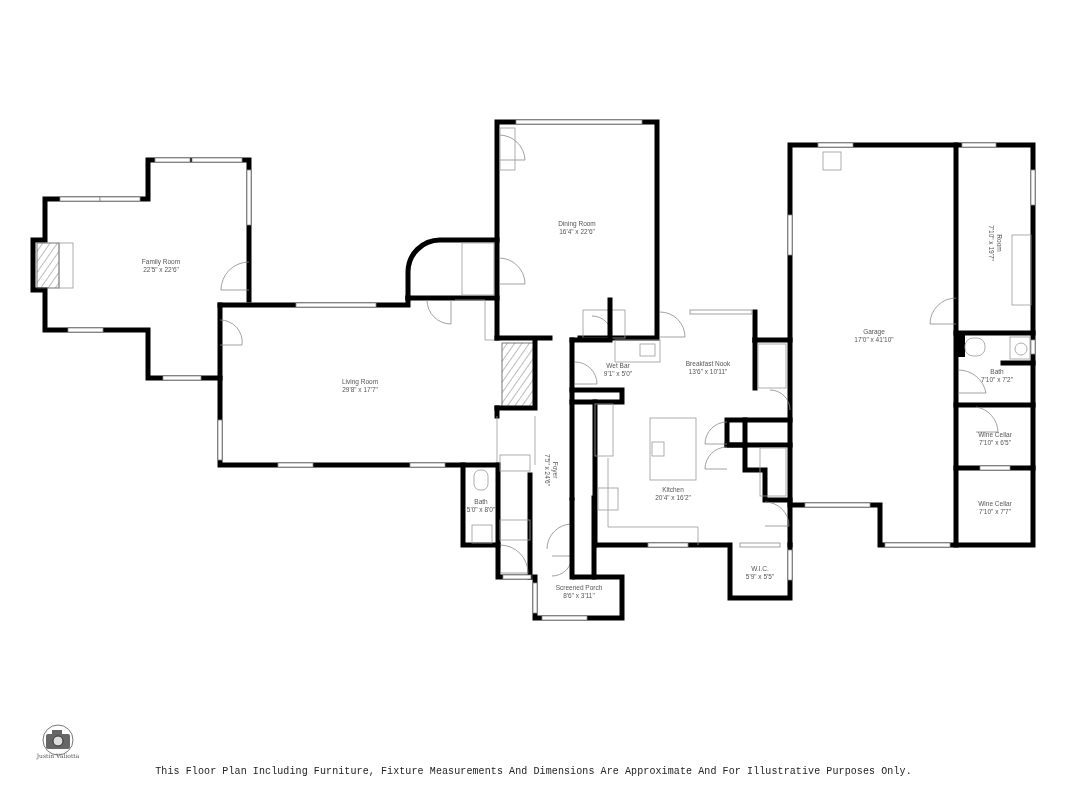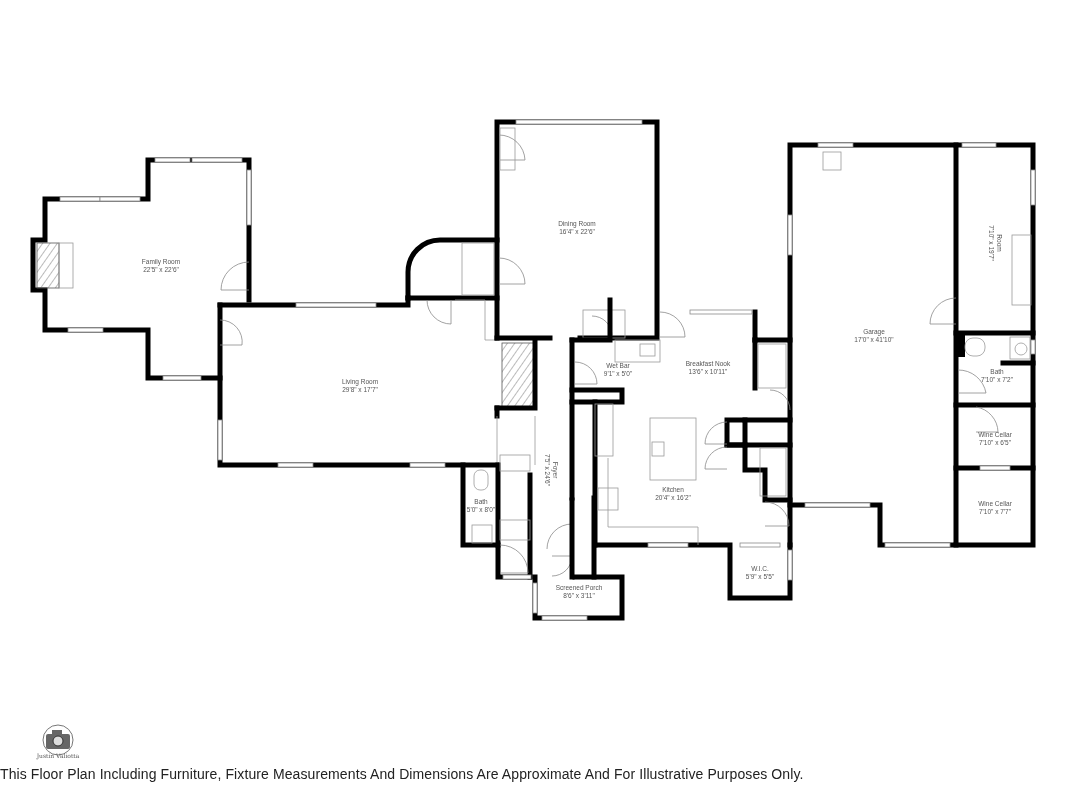--- a/index.html
+++ b/index.html
@@ -7,22 +7,22 @@
          font-family: "Liberation Sans", sans-serif; }
   #plan { position: absolute; left: 0; top: 0; width: 1067px; height: 800px; }
   .wall { fill: none; stroke: #000; stroke-width: 5; stroke-linecap: square; stroke-linejoin: miter; }
   .thin { fill: none; stroke: #9a9a9a; stroke-width: 0.8; }
   .win { fill: #fff; stroke: #8a8a8a; stroke-width: 0.8; }
   .door { fill: none; stroke: #8a8a8a; stroke-width: 0.8; }
   .hatch { fill: url(#hatch); stroke: #555; stroke-width: 0.8; }
   .room-label { position: absolute; text-align: center; color: #555; font-size: 6.5px; line-height: 8px;
                 white-space: nowrap; transform: translate(-50%, -50%); }
   .room-label.rot90 { transform: translate(-50%, -50%) rotate(90deg); }
-  .footer { position: absolute; left: 0; width: 1067px; top: 766px; 
-            font-size: 14px; color: #222; letter-spacing: 0.1px; }
+  .footer { position: absolute; left: 0; width: 1067px; top: 766px; text-align: center;
+            font-size: 10px; color: #222; letter-spacing: 0.1px; font-family: Liberation Mono, monospace; }
   .logo { position: absolute; left: 30px; top: 722px; width: 56px; height: 50px; }
   .logo-text { position: absolute; left: 0; top: 30px; width: 56px; text-align: center;
                font-family: "DejaVu Serif", serif; font-size: 6px; color: #555; }
 </style>
 </head>
 <body>
 
 <svg id="plan" viewBox="0 0 1067 800" xmlns="http://www.w3.org/2000/svg">
   <defs>
     <pattern id="hatch" width="6" height="6" patternUnits="userSpaceOnUse" patternTransform="rotate(35)">

